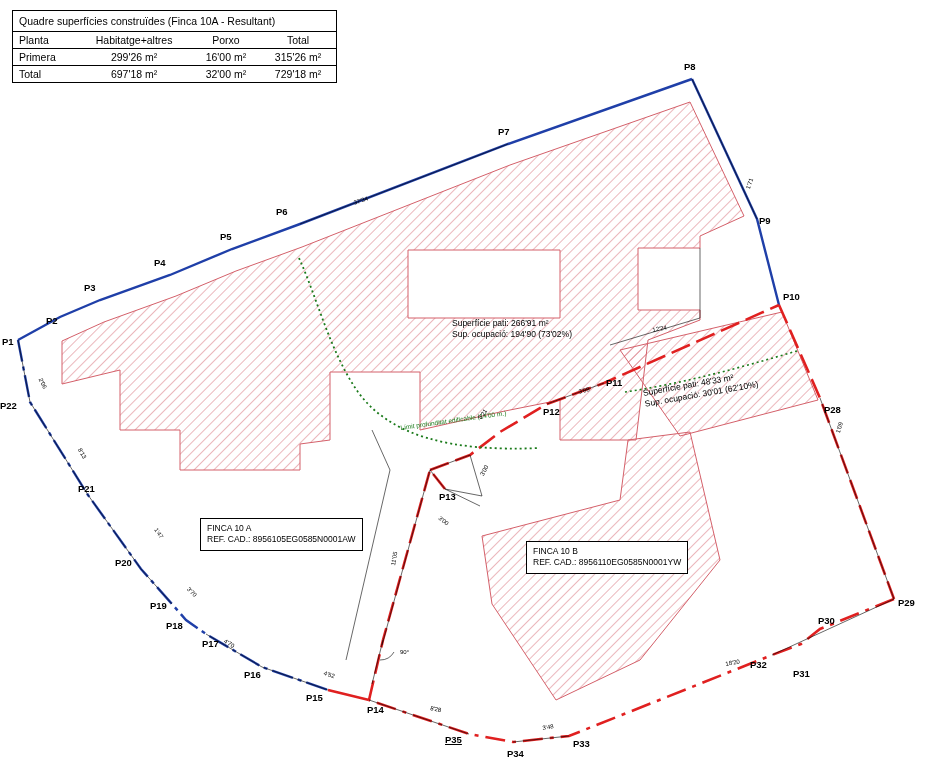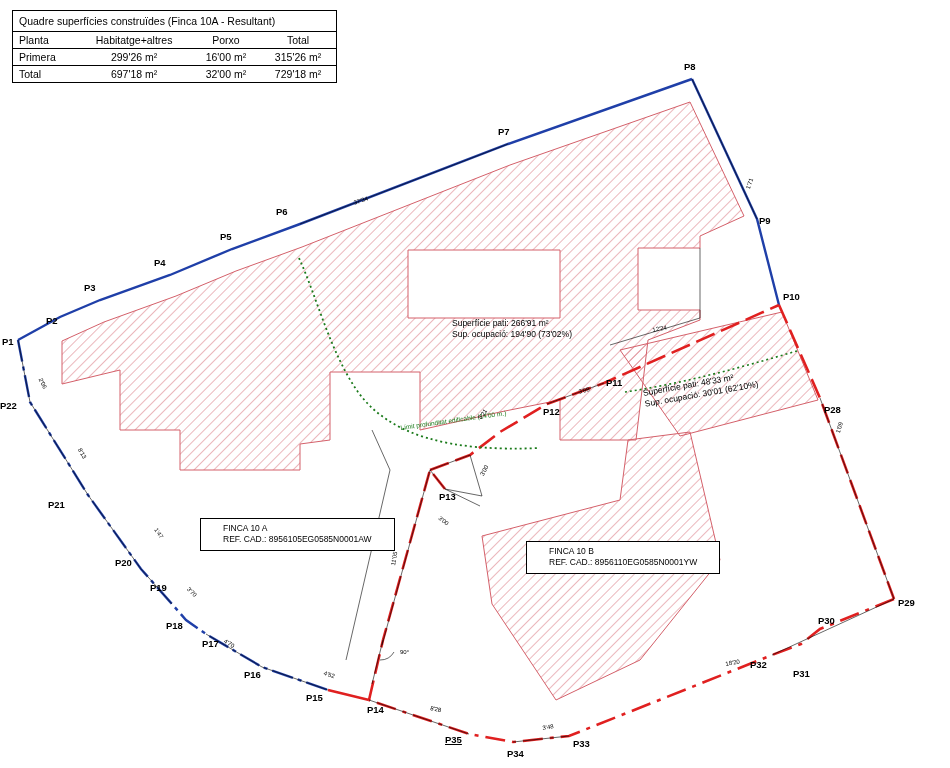--- a/index.html
+++ b/index.html
@@ -66,21 +66,21 @@
   .surf-table tbody tr.sep td {
     padding-bottom: 4px;
   }
   
   .finca-box {
     position: absolute;
     border: 1px solid #000;
     background: #ffffff;
     font-size: 8.5px;
     line-height: 1.35;
-    padding: 4px 22px;
+    padding: 4px 6px;
     color: #000;
     white-space: nowrap;
   }
   #finca-a-box { left: 200px; top: 518px; }
   #finca-b-box { left: 526px; top: 541px; }
 
   .note {
     position: absolute;
     font-size: 8.5px;
     color: #000;
@@ -252,23 +252,23 @@
       <div class="vlabel" style="left: 759px; top: 215px;">P9</div>
       <div class="vlabel" style="left: 783px; top: 291px;">P10</div>
       <div class="vlabel" style="left: 606px; top: 377px;">P11</div>
       <div class="vlabel" style="left: 543px; top: 406px;">P12</div>
       <div class="vlabel" style="left: 439px; top: 491px;">P13</div>
       <div class="vlabel" style="left: 367px; top: 704px;">P14</div>
       <div class="vlabel" style="left: 306px; top: 692px;">P15</div>
       <div class="vlabel" style="left: 244px; top: 669px;">P16</div>
       <div class="vlabel" style="left: 202px; top: 638px;">P17</div>
       <div class="vlabel" style="left: 166px; top: 620px;">P18</div>
-      <div class="vlabel" style="left: 150px; top: 582px;">P19</div>
+      <div class="vlabel" style="left: 150px; top: 600px;">P19</div>
       <div class="vlabel" style="left: 115px; top: 557px;">P20</div>
-      <div class="vlabel" style="left: 48px; top: 483px; margin-top: 16px;">P21</div>
+      <div class="vlabel" style="left: 78px; top: 483px;">P21</div>
       <div class="vlabel" style="left: 0px; top: 400px;">P22</div>
       <div class="vlabel" style="left: 824px; top: 384px; margin-top: 20px;">P28</div>
       <div class="vlabel" style="left: 898px; top: 597px;">P29</div>
       <div class="vlabel" style="left: 818px; top: 615px;">P30</div>
       <div class="vlabel" style="left: 793px; top: 668px;">P31</div>
       <div class="vlabel" style="left: 750px; top: 659px;">P32</div>
       <div class="vlabel" style="left: 573px; top: 738px;">P33</div>
       <div class="vlabel" style="left: 507px; top: 748px;">P34</div>
       <div class="vlabel" style="left: 445px; top: 734px; text-decoration: underline;">P35</div>
     </div>

